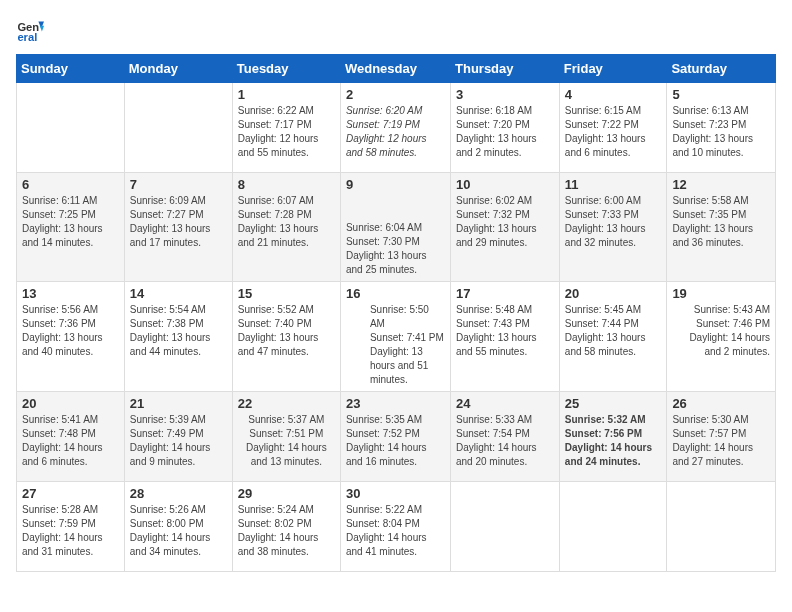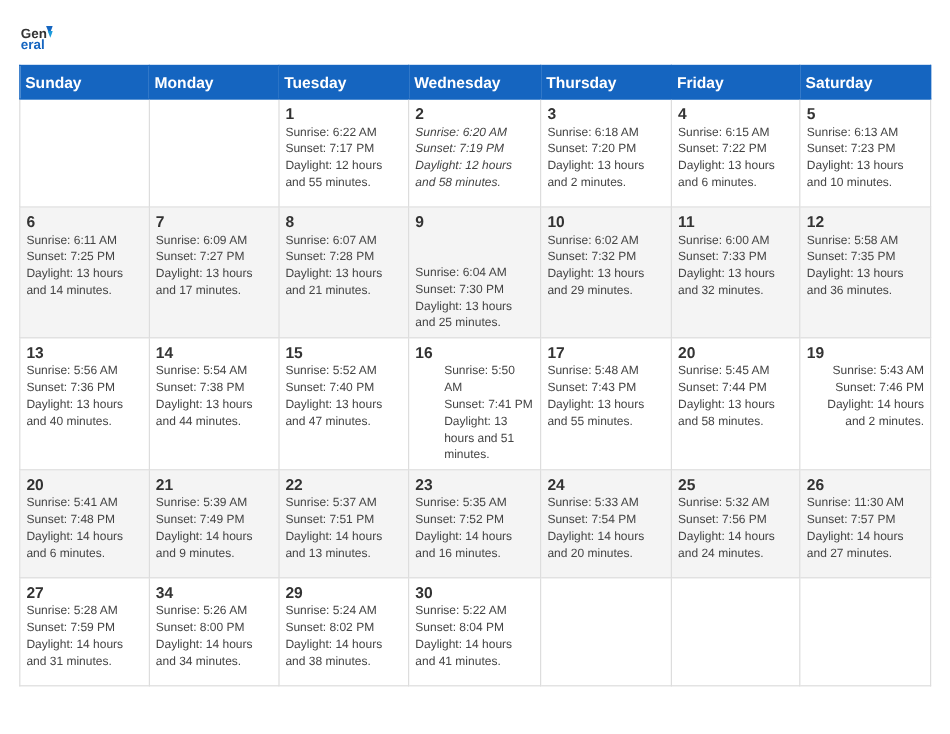--- a/index.html
+++ b/index.html
@@ -255,58 +255,58 @@
 Daylight: 14 hours and 6 minutes.</div>
         </td>
         <td>
           <span class="day-num">21</span>
           <div class="day-info" style="white-space: pre-line;">Sunrise: 5:39 AM
 Sunset: 7:49 PM
 Daylight: 14 hours and 9 minutes.</div>
         </td>
         <td>
           <span class="day-num">22</span>
-          <div class="day-info" style="white-space: pre-line;">Sunrise: 5:37 AM
+          <div class="day-info" style="white-space: pre-line; text-align: center;">Sunrise: 5:37 AM
 Sunset: 7:51 PM
 Daylight: 14 hours and 13 minutes.</div>
         </td>
         <td>
           <span class="day-num">23</span>
           <div class="day-info" style="white-space: pre-line;">Sunrise: 5:35 AM
 Sunset: 7:52 PM
 Daylight: 14 hours and 16 minutes.</div>
         </td>
         <td>
           <span class="day-num">24</span>
           <div class="day-info" style="white-space: pre-line;">Sunrise: 5:33 AM
 Sunset: 7:54 PM
 Daylight: 14 hours and 20 minutes.</div>
         </td>
         <td>
           <span class="day-num">25</span>
-          <div class="day-info" style="white-space: pre-line;">Sunrise: 5:32 AM
+          <div class="day-info" style="white-space: pre-line; font-weight: bold;">Sunrise: 5:32 AM
 Sunset: 7:56 PM
 Daylight: 14 hours and 24 minutes.</div>
         </td>
         <td>
           <span class="day-num">26</span>
-          <div class="day-info" style="white-space: pre-line;">Sunrise: 11:30 AM
+          <div class="day-info" style="white-space: pre-line;">Sunrise: 5:30 AM
 Sunset: 7:57 PM
 Daylight: 14 hours and 27 minutes.</div>
         </td>
       </tr>
       <tr>
         <td>
           <span class="day-num">27</span>
           <div class="day-info" style="white-space: pre-line;">Sunrise: 5:28 AM
 Sunset: 7:59 PM
 Daylight: 14 hours and 31 minutes.</div>
         </td>
         <td>
-          <span class="day-num">34</span>
+          <span class="day-num">28</span>
           <div class="day-info" style="white-space: pre-line;">Sunrise: 5:26 AM
 Sunset: 8:00 PM
 Daylight: 14 hours and 34 minutes.</div>
         </td>
         <td>
           <span class="day-num">29</span>
           <div class="day-info" style="white-space: pre-line;">Sunrise: 5:24 AM
 Sunset: 8:02 PM
 Daylight: 14 hours and 38 minutes.</div>
         </td>

